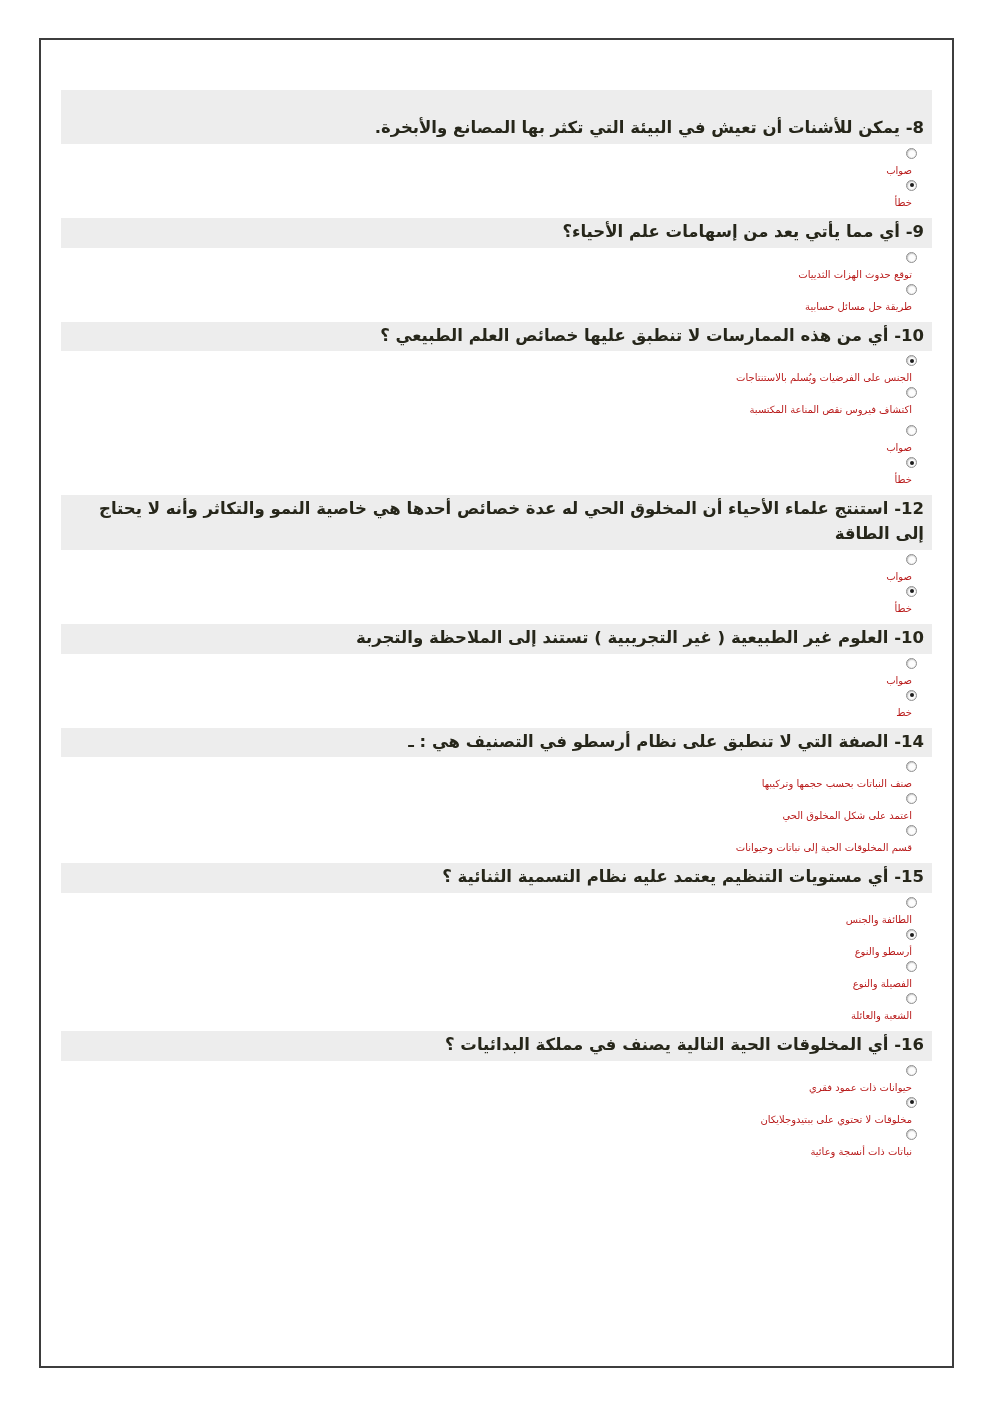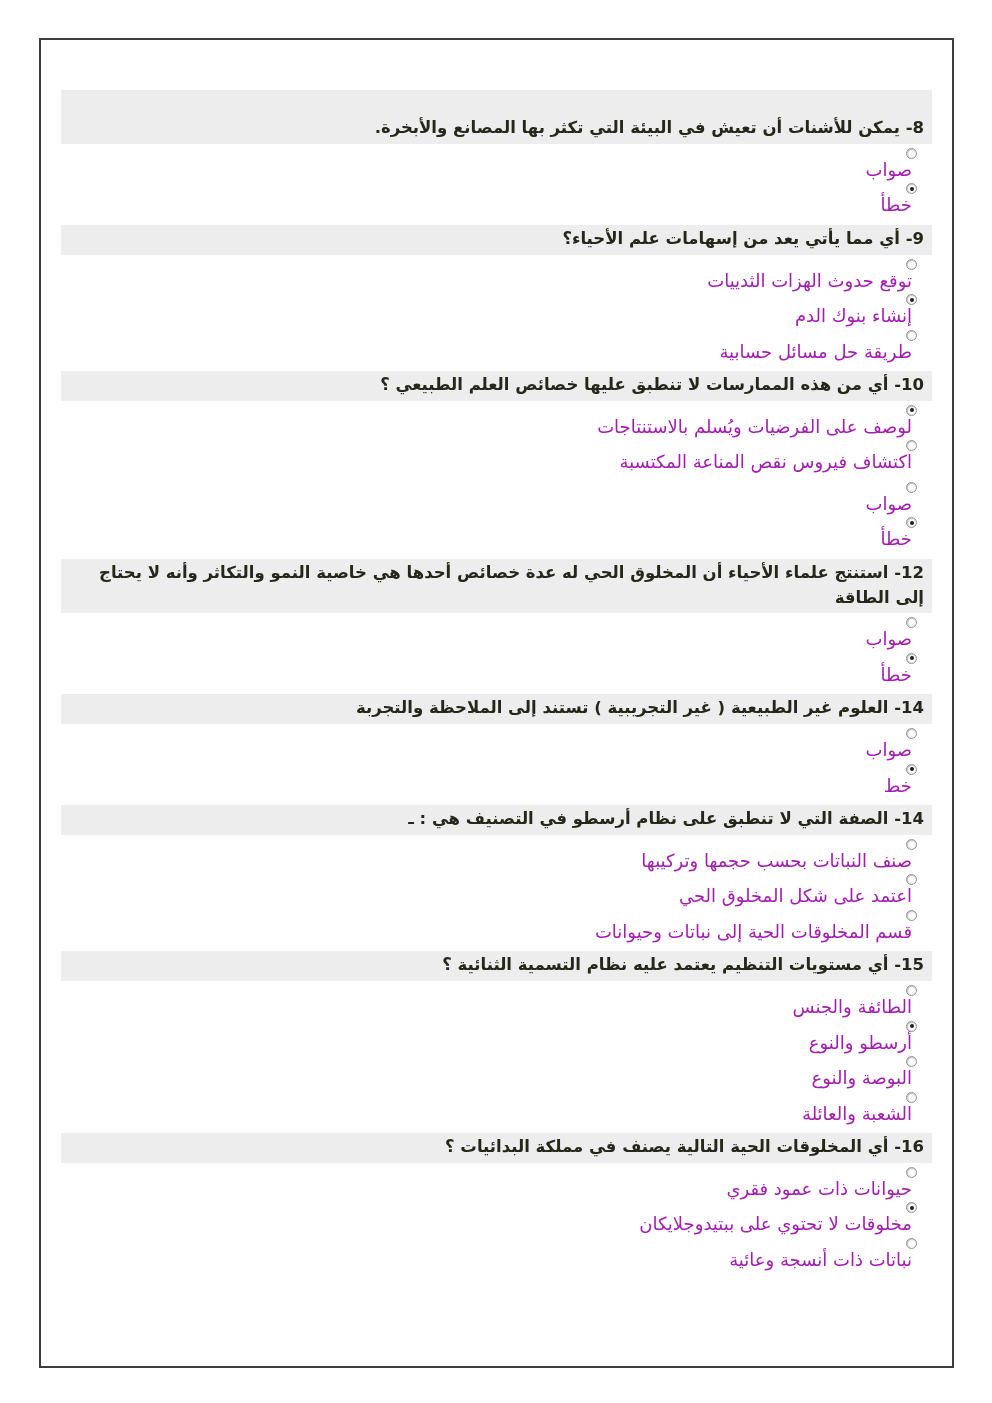--- a/index.html
+++ b/index.html
@@ -59,74 +59,73 @@
     position: absolute;
     left: 2.5px;
     top: 2.5px;
     width: 4px;
     height: 4px;
     background: #1d1d1d;
     border-radius: 50%;
   }
   .option-label {
     display: inline-block;
-    font-size: 18px;
-    color: #a21caf;
+    font-size: 10px;
+    color: #b91c1c;
     line-height: 1.25;
     padding-left: 0;
     padding-right: 5px;
     cursor: pointer;
   }
 </style>
 </head>
 <body>
 
 <div class="doc-frame">
   <div class="content" id="questions-container">
       <div class="question-block">
         <div class="question-bar">8- يمكن للأشنات أن تعيش في البيئة التي تكثر بها المصانع والأبخرة.</div>
         <div class="option-row"><span class="radio" role="radio" aria-checked="false"></span><span class="option-label">صواب</span></div>
         <div class="option-row"><span class="radio checked" role="radio" aria-checked="true"></span><span class="option-label">خطأ</span></div>
       </div>
       <div class="question-block">
         <div class="question-bar">9- أي مما يأتي يعد من إسهامات علم الأحياء؟</div>
         <div class="option-row"><span class="radio" role="radio" aria-checked="false"></span><span class="option-label">توقع حدوث الهزات الثدييات</span></div>
-        <div class="option-row"><span class="radio checked" role="radio" aria-checked="true"></span><span class="option-label">إنشاء بنوك الدم</span></div>
         <div class="option-row"><span class="radio" role="radio" aria-checked="false"></span><span class="option-label">طريقة حل مسائل حسابية</span></div>
       </div>
       <div class="question-block">
         <div class="question-bar">10- أي من هذه الممارسات لا تنطبق عليها خصائص العلم الطبيعي ؟</div>
-        <div class="option-row"><span class="radio checked" role="radio" aria-checked="true"></span><span class="option-label">لوصف على الفرضيات ويُسلم بالاستنتاجات</span></div>
+        <div class="option-row"><span class="radio checked" role="radio" aria-checked="true"></span><span class="option-label">الجنس على الفرضيات ويُسلم بالاستنتاجات</span></div>
         <div class="option-row"><span class="radio" role="radio" aria-checked="false"></span><span class="option-label">اكتشاف فيروس نقص المناعة المكتسبة</span></div>
       </div>
       <div class="question-block">
         <div class="option-row"><span class="radio" role="radio" aria-checked="false"></span><span class="option-label">صواب</span></div>
         <div class="option-row"><span class="radio checked" role="radio" aria-checked="true"></span><span class="option-label">خطأ</span></div>
       </div>
       <div class="question-block">
         <div class="question-bar">12- استنتج علماء الأحياء أن المخلوق الحي له عدة خصائص أحدها هي خاصية النمو والتكاثر وأنه لا يحتاج إلى الطاقة</div>
         <div class="option-row"><span class="radio" role="radio" aria-checked="false"></span><span class="option-label">صواب</span></div>
         <div class="option-row"><span class="radio checked" role="radio" aria-checked="true"></span><span class="option-label">خطأ</span></div>
       </div>
       <div class="question-block">
-        <div class="question-bar">14- العلوم غير الطبيعية ( غير التجريبية ) تستند إلى الملاحظة والتجربة</div>
+        <div class="question-bar">10- العلوم غير الطبيعية ( غير التجريبية ) تستند إلى الملاحظة والتجربة</div>
         <div class="option-row"><span class="radio" role="radio" aria-checked="false"></span><span class="option-label">صواب</span></div>
         <div class="option-row"><span class="radio checked" role="radio" aria-checked="true"></span><span class="option-label">خط</span></div>
       </div>
       <div class="question-block">
         <div class="question-bar">14- الصفة التي لا تنطبق على نظام أرسطو في التصنيف هي : ـ</div>
         <div class="option-row"><span class="radio" role="radio" aria-checked="false"></span><span class="option-label">صنف النباتات بحسب حجمها وتركيبها</span></div>
         <div class="option-row"><span class="radio" role="radio" aria-checked="false"></span><span class="option-label">اعتمد على شكل المخلوق الحي</span></div>
         <div class="option-row"><span class="radio" role="radio" aria-checked="false"></span><span class="option-label">قسم المخلوقات الحية إلى نباتات وحيوانات</span></div>
       </div>
       <div class="question-block">
         <div class="question-bar">15- أي مستويات التنظيم يعتمد عليه نظام التسمية الثنائية ؟</div>
         <div class="option-row"><span class="radio" role="radio" aria-checked="false"></span><span class="option-label">الطائفة والجنس</span></div>
         <div class="option-row"><span class="radio checked" role="radio" aria-checked="true"></span><span class="option-label">أرسطو والنوع</span></div>
-        <div class="option-row"><span class="radio" role="radio" aria-checked="false"></span><span class="option-label">البوصة والنوع</span></div>
+        <div class="option-row"><span class="radio" role="radio" aria-checked="false"></span><span class="option-label">الفصيلة والنوع</span></div>
         <div class="option-row"><span class="radio" role="radio" aria-checked="false"></span><span class="option-label">الشعبة والعائلة</span></div>
       </div>
       <div class="question-block">
         <div class="question-bar">16- أي المخلوقات الحية التالية يصنف في مملكة البدائيات ؟</div>
         <div class="option-row"><span class="radio" role="radio" aria-checked="false"></span><span class="option-label">حيوانات ذات عمود فقري</span></div>
         <div class="option-row"><span class="radio checked" role="radio" aria-checked="true"></span><span class="option-label">مخلوقات لا تحتوي على ببتيدوجلايكان</span></div>
         <div class="option-row"><span class="radio" role="radio" aria-checked="false"></span><span class="option-label">نباتات ذات أنسجة وعائية</span></div>
       </div>
     </div>
 </div>

